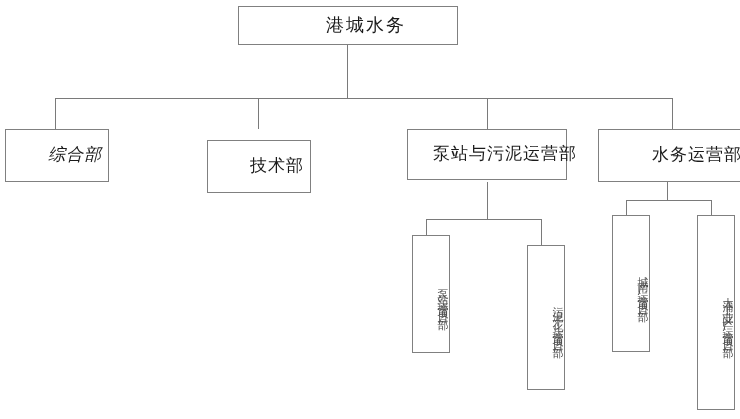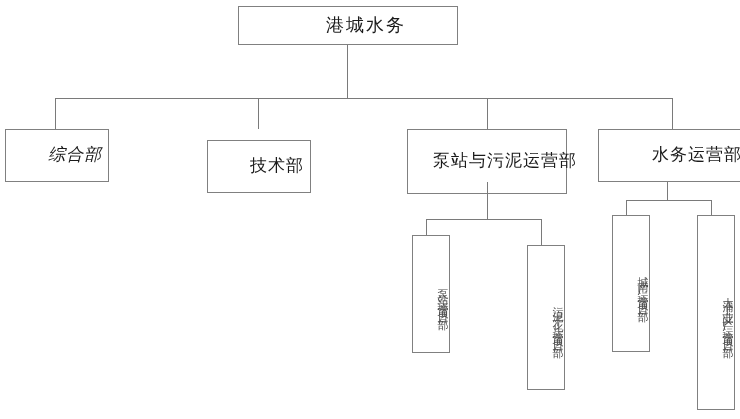--- a/index.html
+++ b/index.html
@@ -71,21 +71,21 @@
 
   <div class="connector v" style="left:55px; top:98px; height:31px;"></div>
   <div class="connector v" style="left:258px; top:98px; height:31px;"></div>
   <div class="connector v" style="left:487px; top:98px; height:31px;"></div>
   <div class="connector v" style="left:672px; top:98px; height:31px;"></div>
 
   <div class="node h-node" style="left:5px; top:129px; width:104px; height:53px;font-style:italic;">综合部</div>
 
   <div class="node h-node" style="left:207px; top:140px; width:104px; height:53px;">技术部</div>
 
-  <div class="node h-node" style="left:407px; top:129px; width:160px; height:65px;">泵站与污泥运营部</div>
+  <div class="node h-node" style="left:407px; top:129px; width:160px; height:51px;">泵站与污泥运营部</div>
 
   <div class="node h-node" style="left:598px; top:129px; width:162px; height:53px;">水务运营部</div>
 
   <div class="connector v" style="left:487px; top:182px; height:37px;"></div>
   <div class="connector h" style="left:426px; top:219px; width:116px;"></div>
   <div class="connector v" style="left:426px; top:219px; height:16px;"></div>
   <div class="connector v" style="left:541px; top:219px; height:26px;"></div>
 
   <div class="connector v" style="left:667px; top:182px; height:18px;"></div>
   <div class="connector h" style="left:626px; top:200px; width:85px;"></div>

